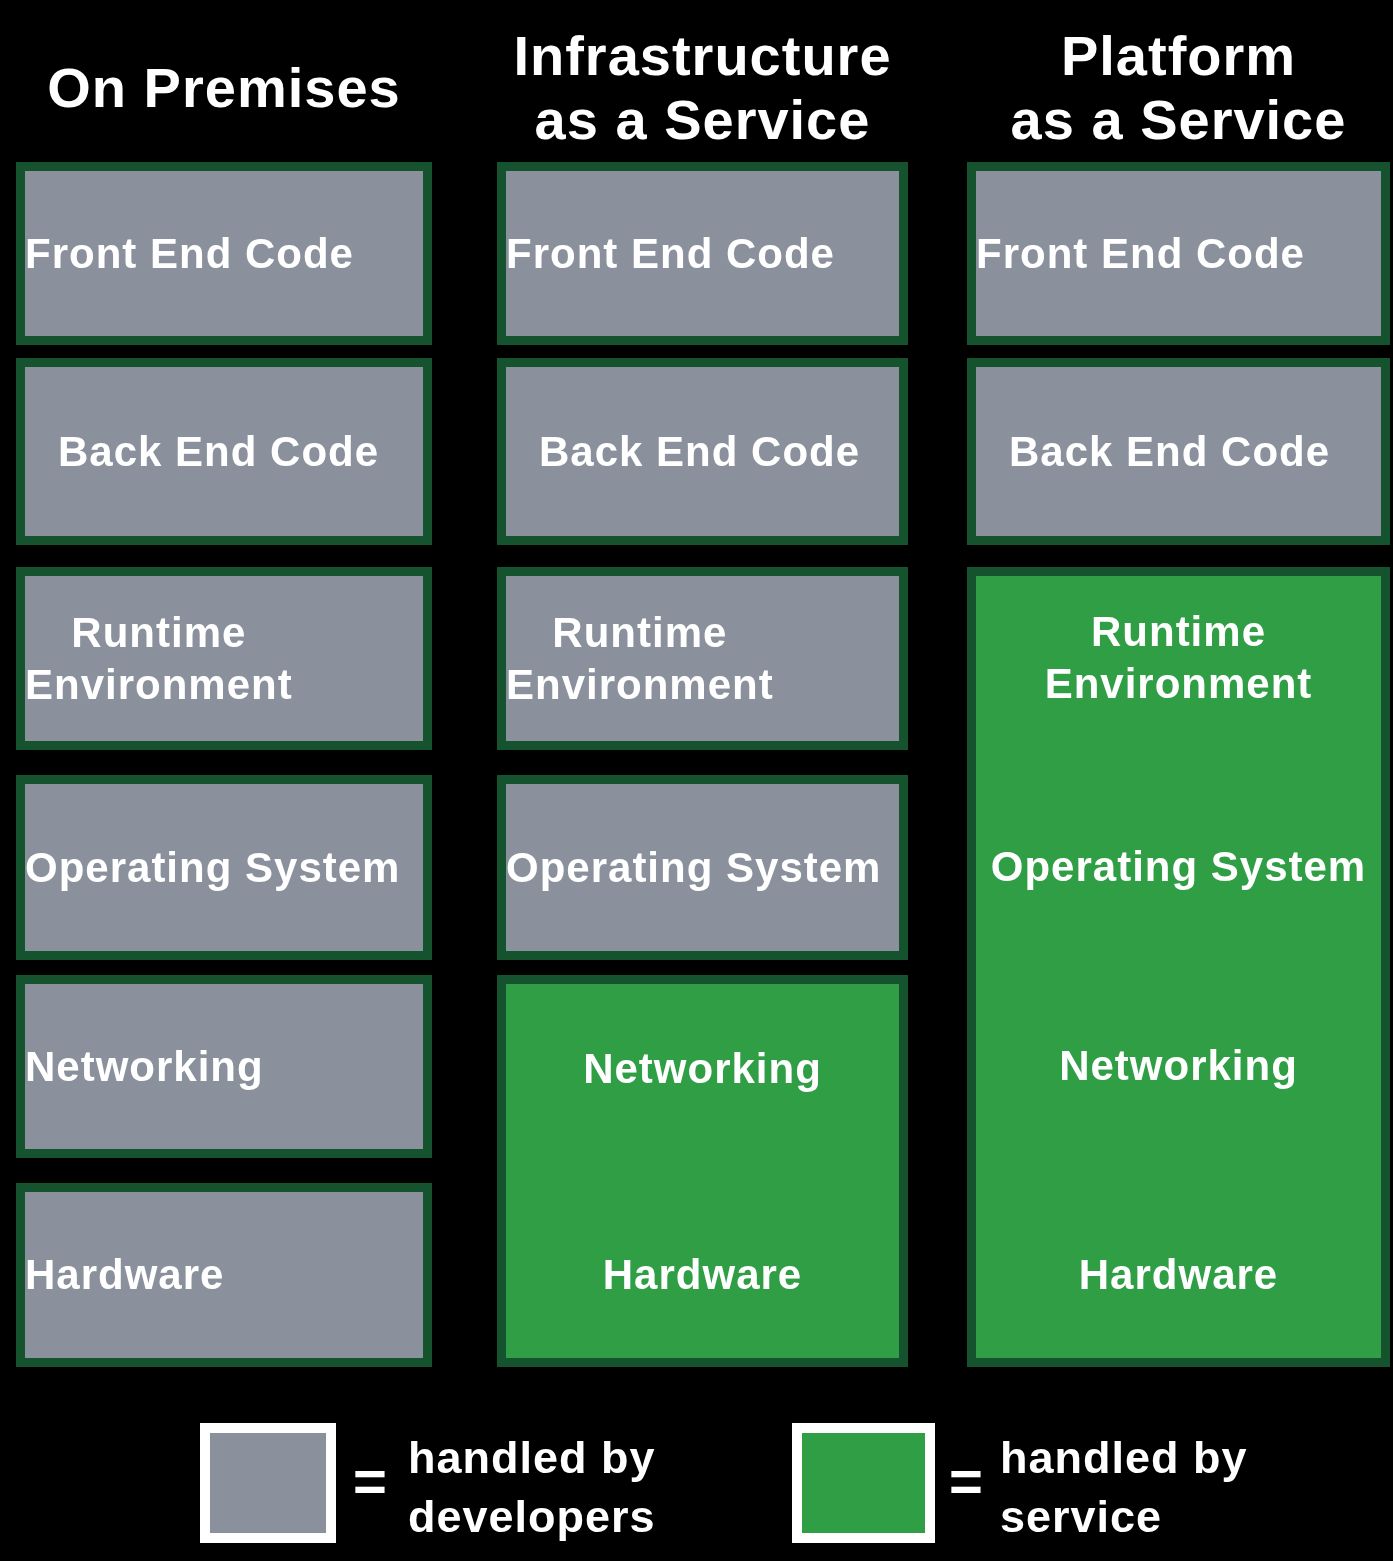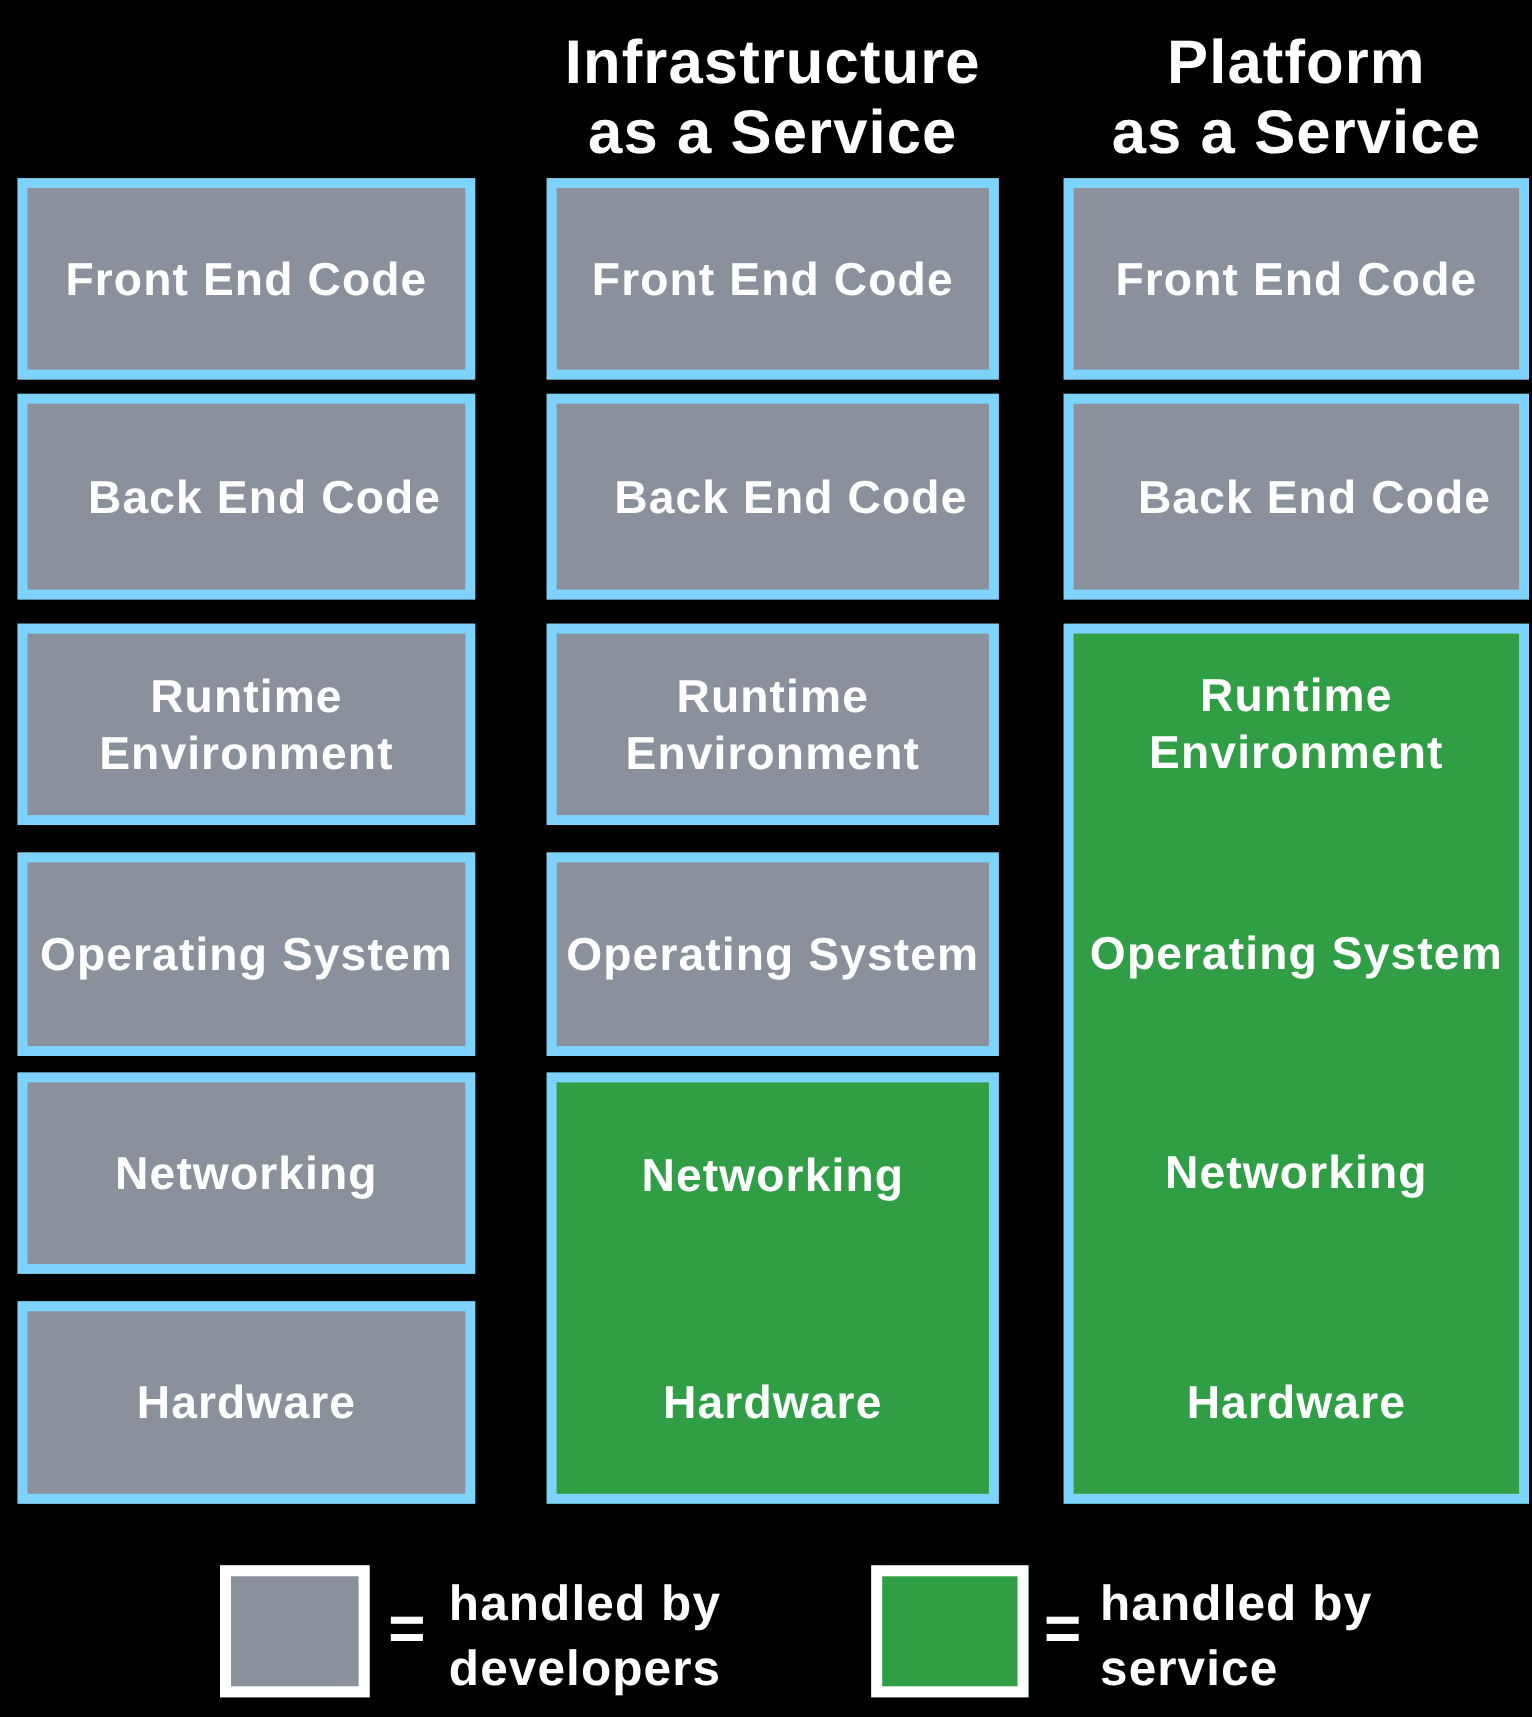--- a/index.html
+++ b/index.html
@@ -24,22 +24,22 @@
   
   .hdr{
     position:absolute;top:20px;height:136px;
     display:flex;align-items:center;justify-content:center;
     color:#ffffff;font-weight:bold;font-size:56px;line-height:64px;
     text-align:center;white-space:pre-line;letter-spacing:1px;
   }
   
   .box{
     position:absolute;box-sizing:border-box;
-    border:9px solid #7dd3fc;
-    display:flex;align-items:center;justify-content:center;
+    border:9px solid #14532d;
+    display:flex;align-items:center;
   }
   .box.gray{background:#8a919c;}
   .box.green{background:#2f9e45;}
   .box-label{
     color:#ffffff;font-size:42px;line-height:52px;font-weight:bold;
     text-align:center;white-space:pre-line;letter-spacing:1px;
   }
   .gbox2{top:975px;height:392px;}
   .gbox3{top:567px;height:800px;}
   .green-label{
@@ -74,20 +74,23 @@
     white-space:pre-line;letter-spacing:1px;
   }
   .lt1{left:408px;}
   .lt2{left:1000px;}
 </style>
 </head>
 <body>
 
 <div class="canvas">
 
+  <div class="hdr c1">
+    <span>On Premises</span>
+  </div>
   <div class="hdr c2">
     <span>Infrastructure
 as a Service</span>
   </div>
   <div class="hdr c3">
     <span>Platform
 as a Service</span>
   </div>
 
   <div class="box gray c1 r1">

